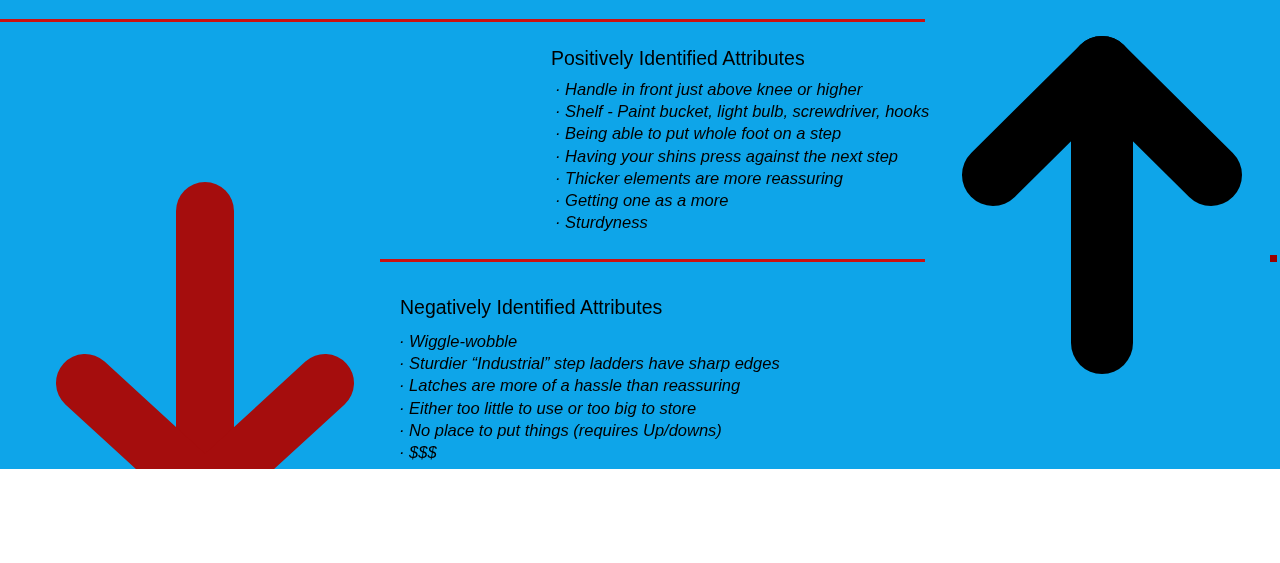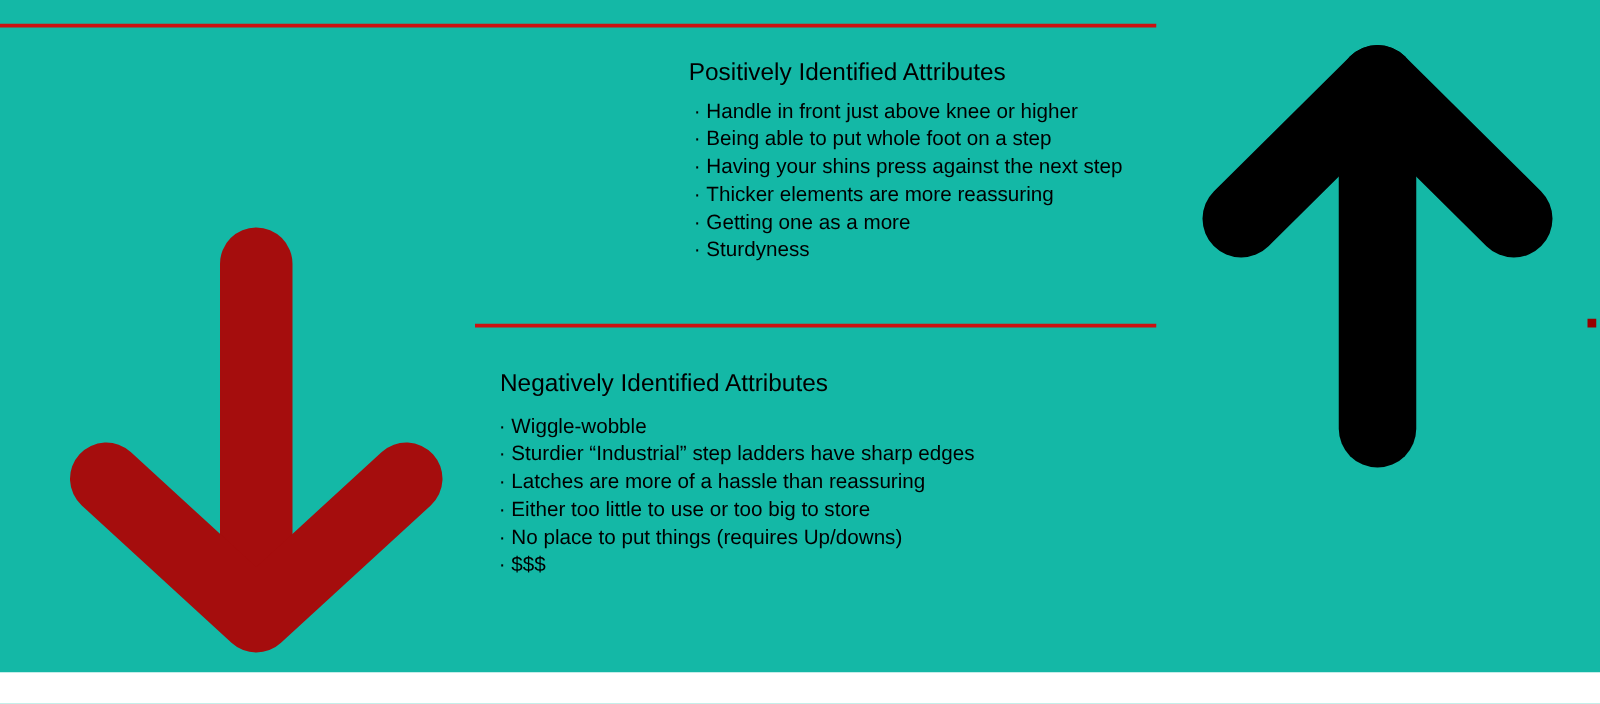--- a/index.html
+++ b/index.html
@@ -7,22 +7,22 @@
     padding: 0;
     background: #ffffff;
   }
   body {
     font-family: "Liberation Sans", sans-serif;
     color: #000000;
   }
   #slide {
     position: relative;
     width: 1280px;
-    height: 538px;
-    background: #14b8a6;
+    height: 469px;
+    background: #0ea5e9;
     overflow: hidden;
   }
 
   
   .rule {
     position: absolute;
     background: #cc1111;
     height: 3px;
     border-radius: 0;
   }
@@ -54,20 +54,21 @@
     line-height: 26px;
     font-weight: 400;
     color: #000000;
     white-space: nowrap;
     margin: 0;
   }
   .bullets {
     list-style: none;
     margin: 11px;
     padding: 0;
+    font-style: italic;
   }
   .bullets li {
     font-size: 16.5px;
     line-height: 22.2px;
     color: #000000;
     white-space: nowrap;
   }
   .bullets li::before {
     content: "\00B7\00A0";
   }
@@ -100,20 +101,21 @@
         <line x1="147" y1="42" x2="147" y2="318"></line>
         <polyline points="38,150 147,42 256,150"></polyline>
       </g>
     </svg>
   </div>
 
   <div class="block block-positive">
     <div class="heading">Positively Identified Attributes</div>
     <ul class="bullets">
       <li>Handle in front just above knee or higher</li>
+      <li>Shelf - Paint bucket, light bulb, screwdriver, hooks</li>
       <li>Being able to put whole foot on a step</li>
       <li>Having your shins press against the next step</li>
       <li>Thicker elements are more reassuring</li>
       <li>Getting one as a more</li>
       <li>Sturdyness</li>
     </ul>
   </div>
 
   <div class="block block-negative">
     <div class="heading">Negatively Identified Attributes</div>

